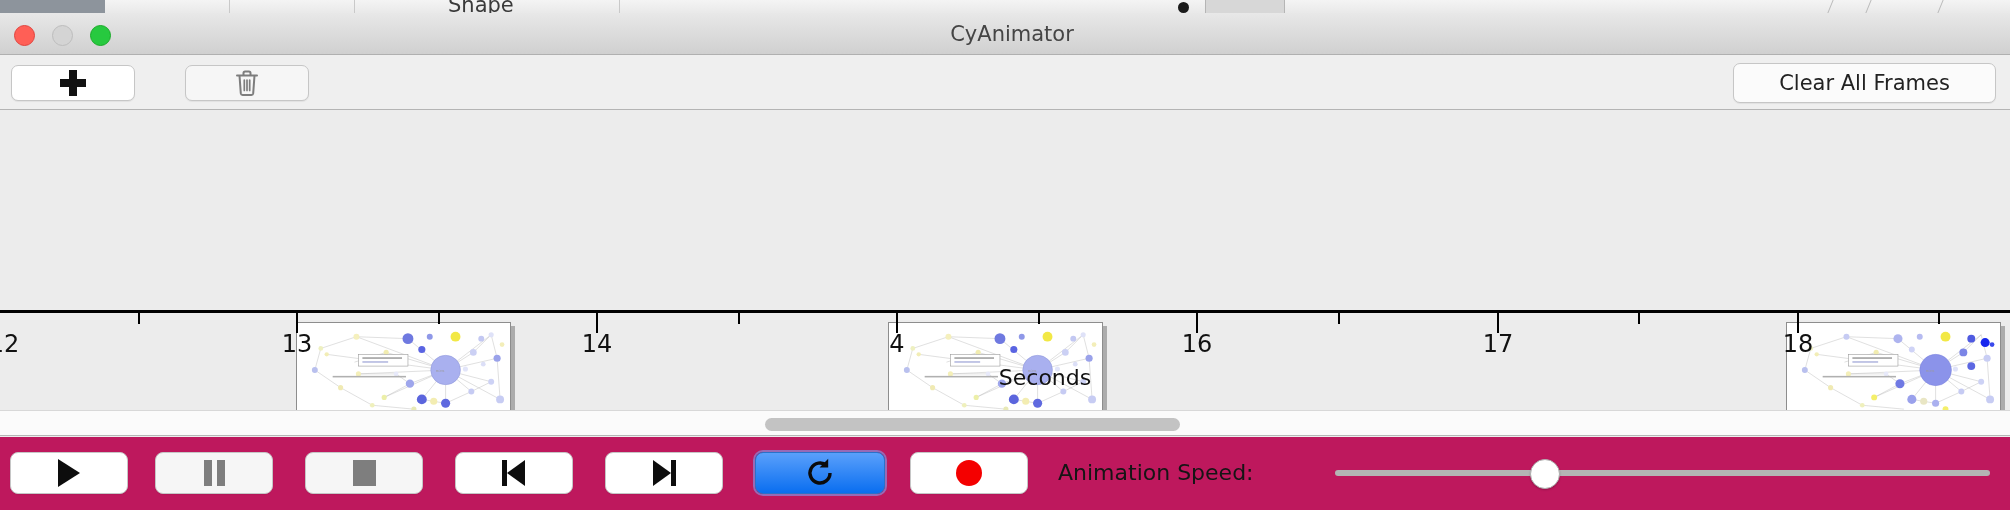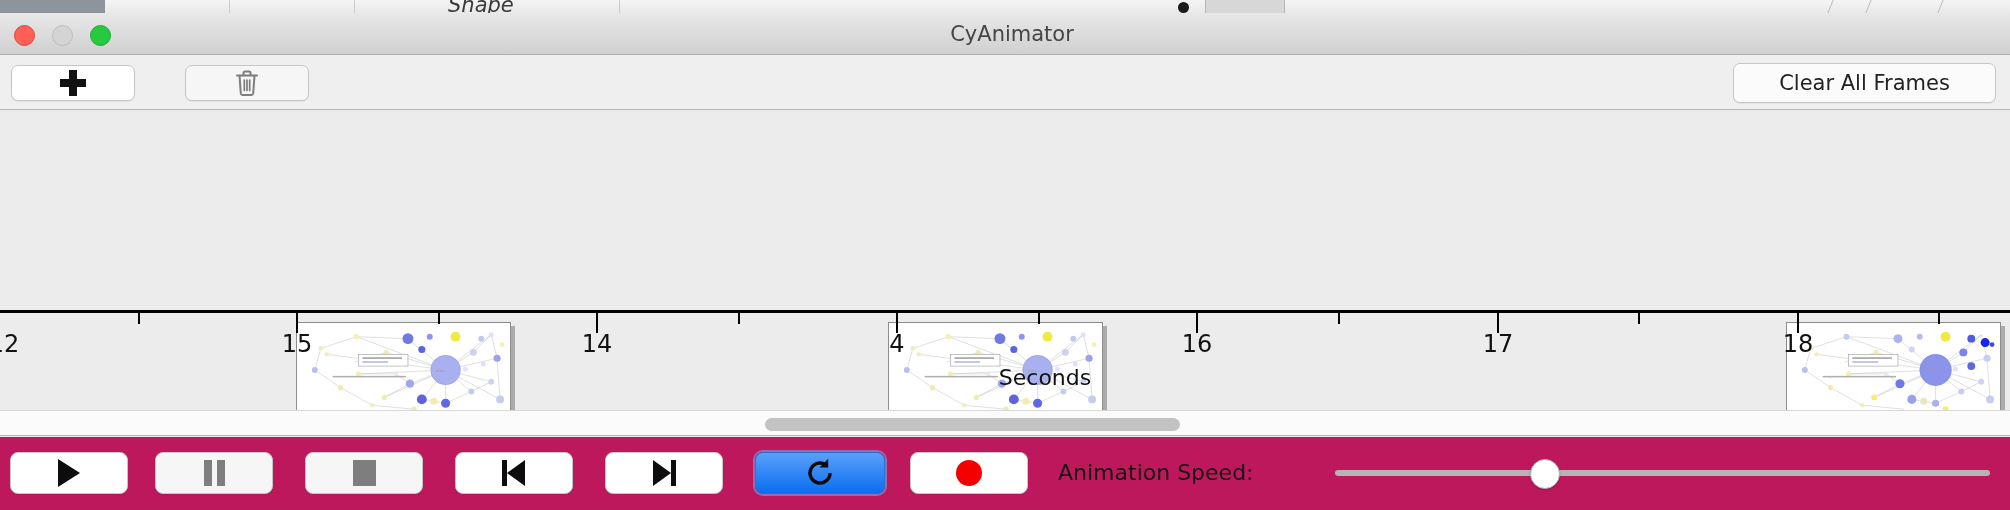--- a/index.html
+++ b/index.html
@@ -16,21 +16,20 @@
     background: #ececec;
   }
 
   
   .bg-strip {
     position: absolute;
     left: 0; top: 0;
     width: 2010px; height: 13px;
     background: linear-gradient(#f4f4f4, #e9e9e9);
     overflow: hidden;
-    font-style: italic;
   }
   .bg-strip .seg {
     position: absolute;
     top: 0;
     height: 13px;
     border-right: 1px solid #c9c9c9;
     box-sizing: border-box;
   }
   .bg-strip .dark-tab {
     position: absolute;
@@ -541,21 +540,21 @@
     <div class="tick major" style="left:896px;"></div>
     <div class="tick minor" style="left:1038px;"></div>
     <div class="tick major" style="left:1196px;"></div>
     <div class="tick minor" style="left:1338px;"></div>
     <div class="tick major" style="left:1497px;"></div>
     <div class="tick minor" style="left:1638px;"></div>
     <div class="tick major" style="left:1797px;"></div>
     <div class="tick minor" style="left:1938px;"></div>
 
     <div class="tick-label" style="left:4px;">12</div>
-    <div class="tick-label" style="left:297px;">15</div>
+    <div class="tick-label" style="left:297px;">13</div>
     <div class="tick-label" style="left:597px;">14</div>
     <div class="tick-label" style="left:897px;">4</div>
     <div class="tick-label" style="left:1197px;">16</div>
     <div class="tick-label" style="left:1498px;">17</div>
     <div class="tick-label" style="left:1798px;">18</div>
 
     <div class="axis-title">Seconds</div>
   </div>
 
   <div class="scroll-track">

